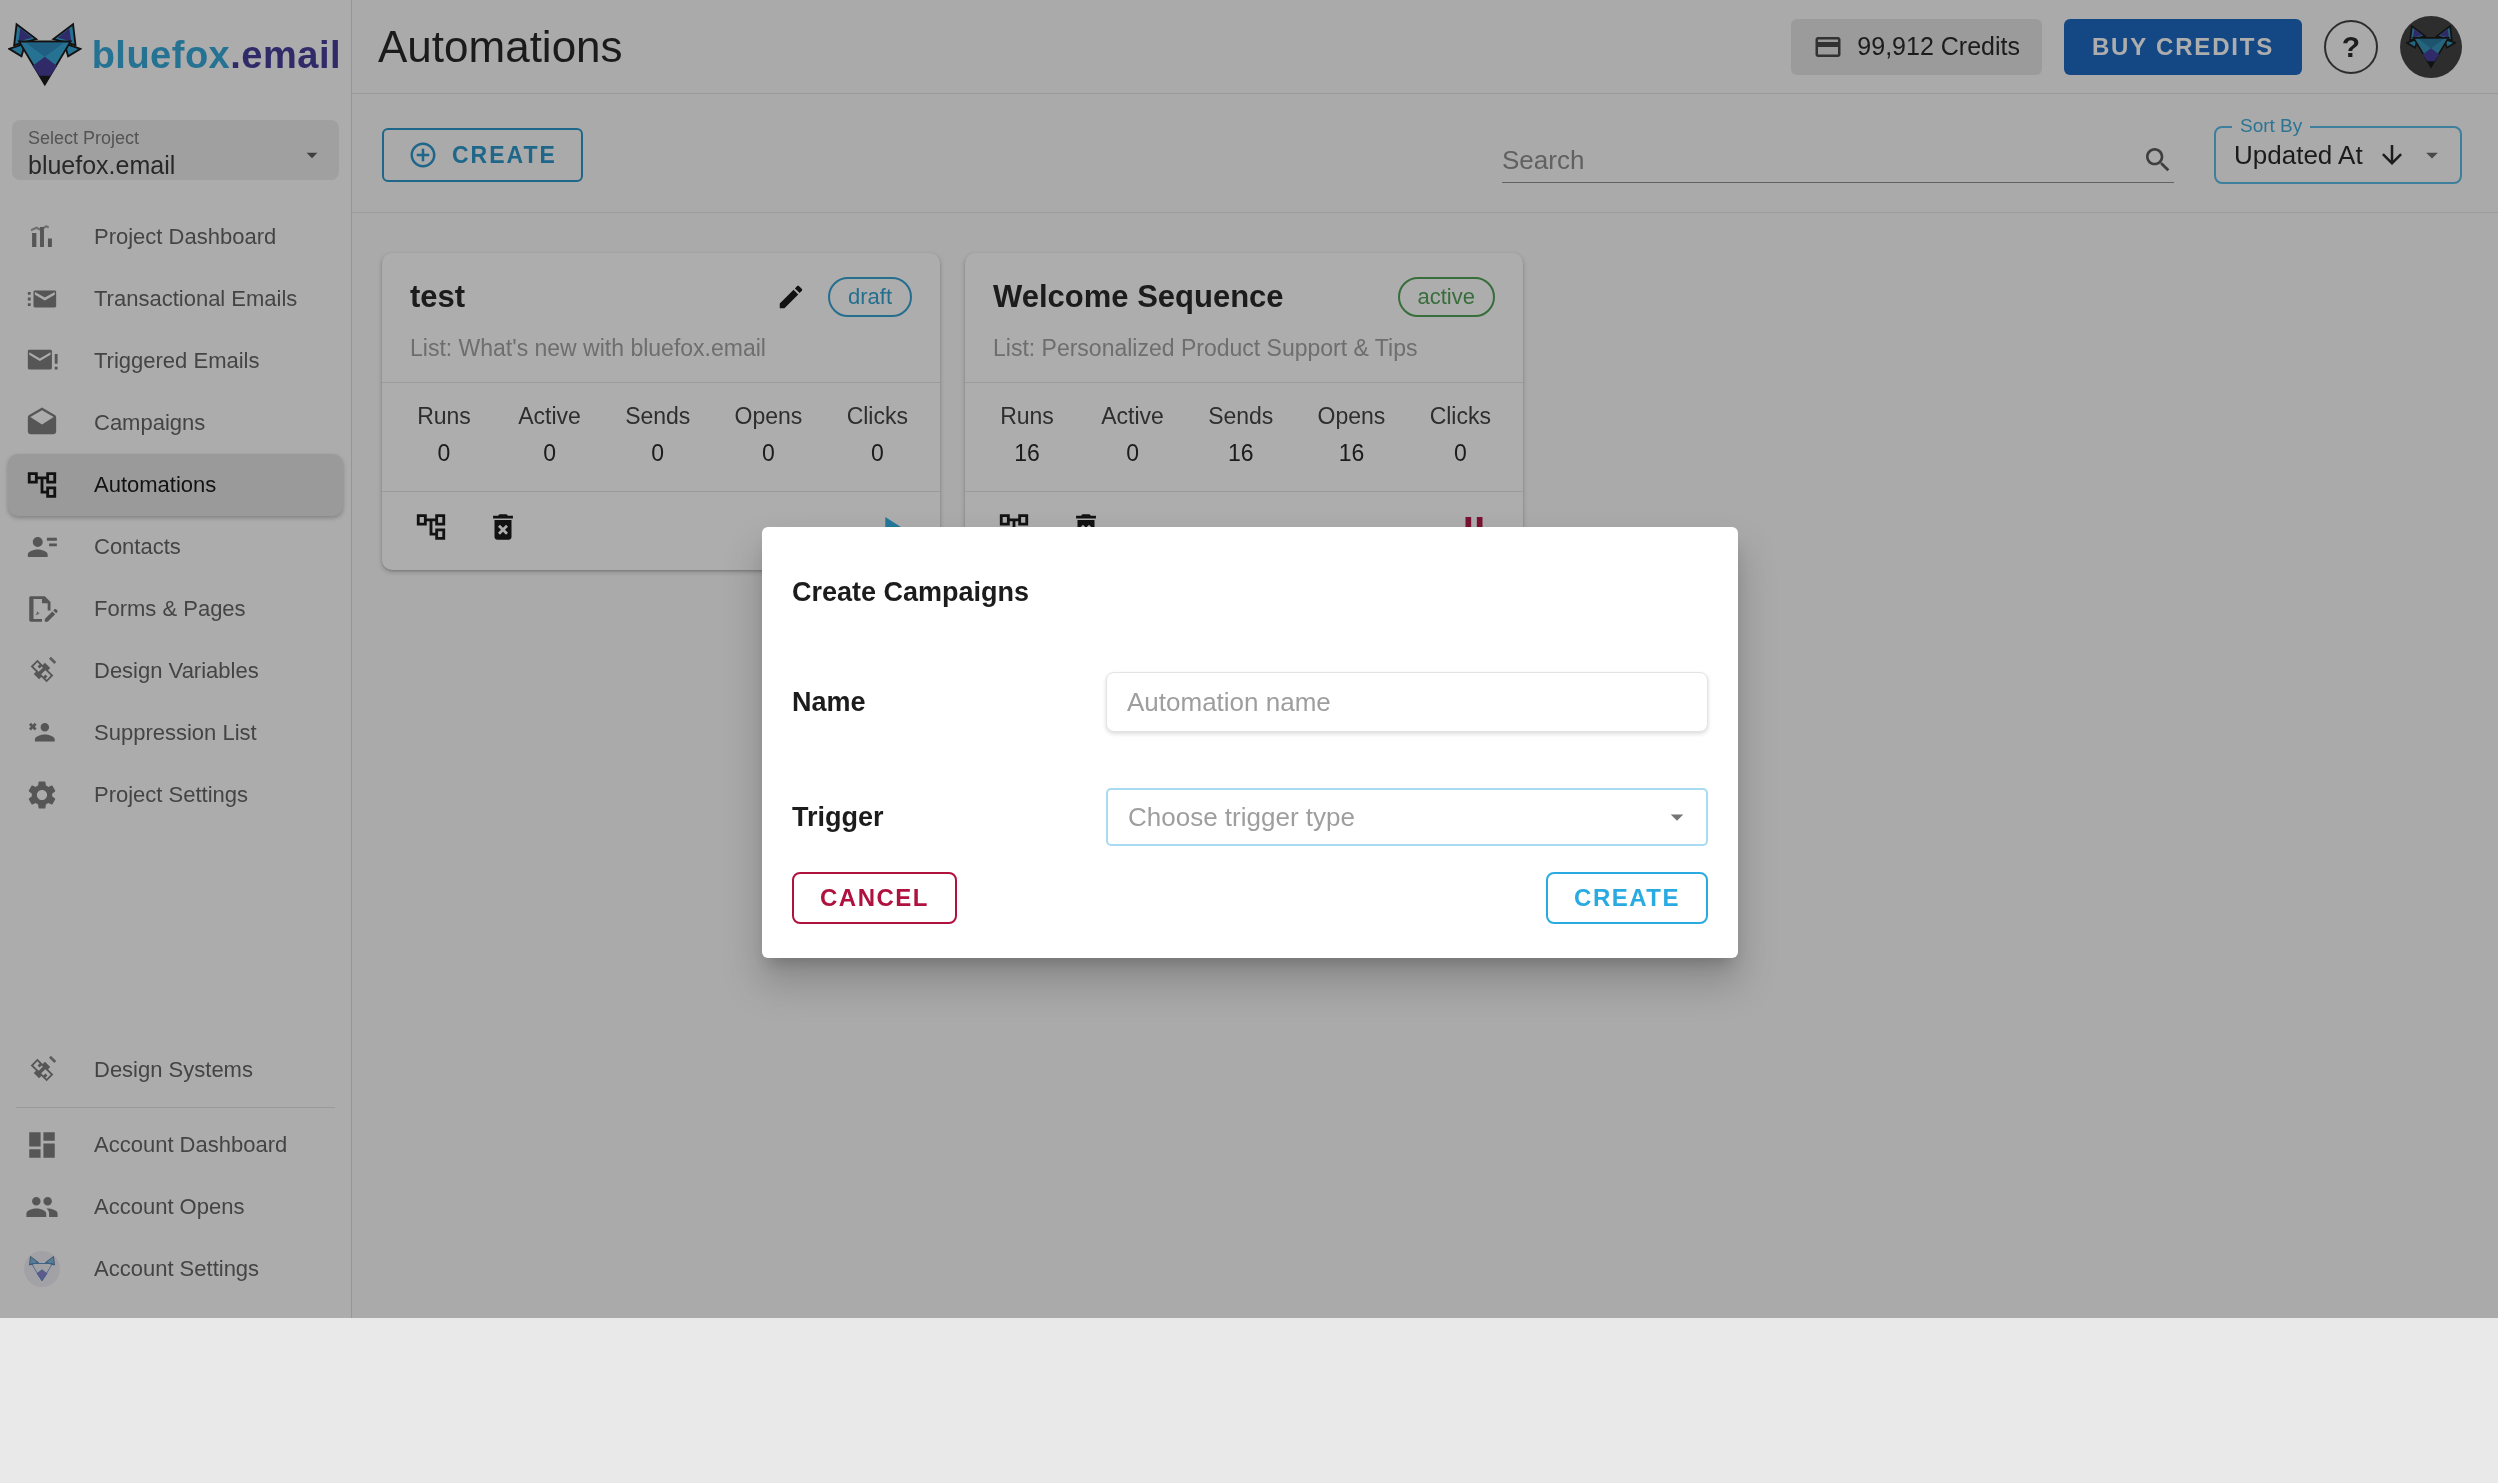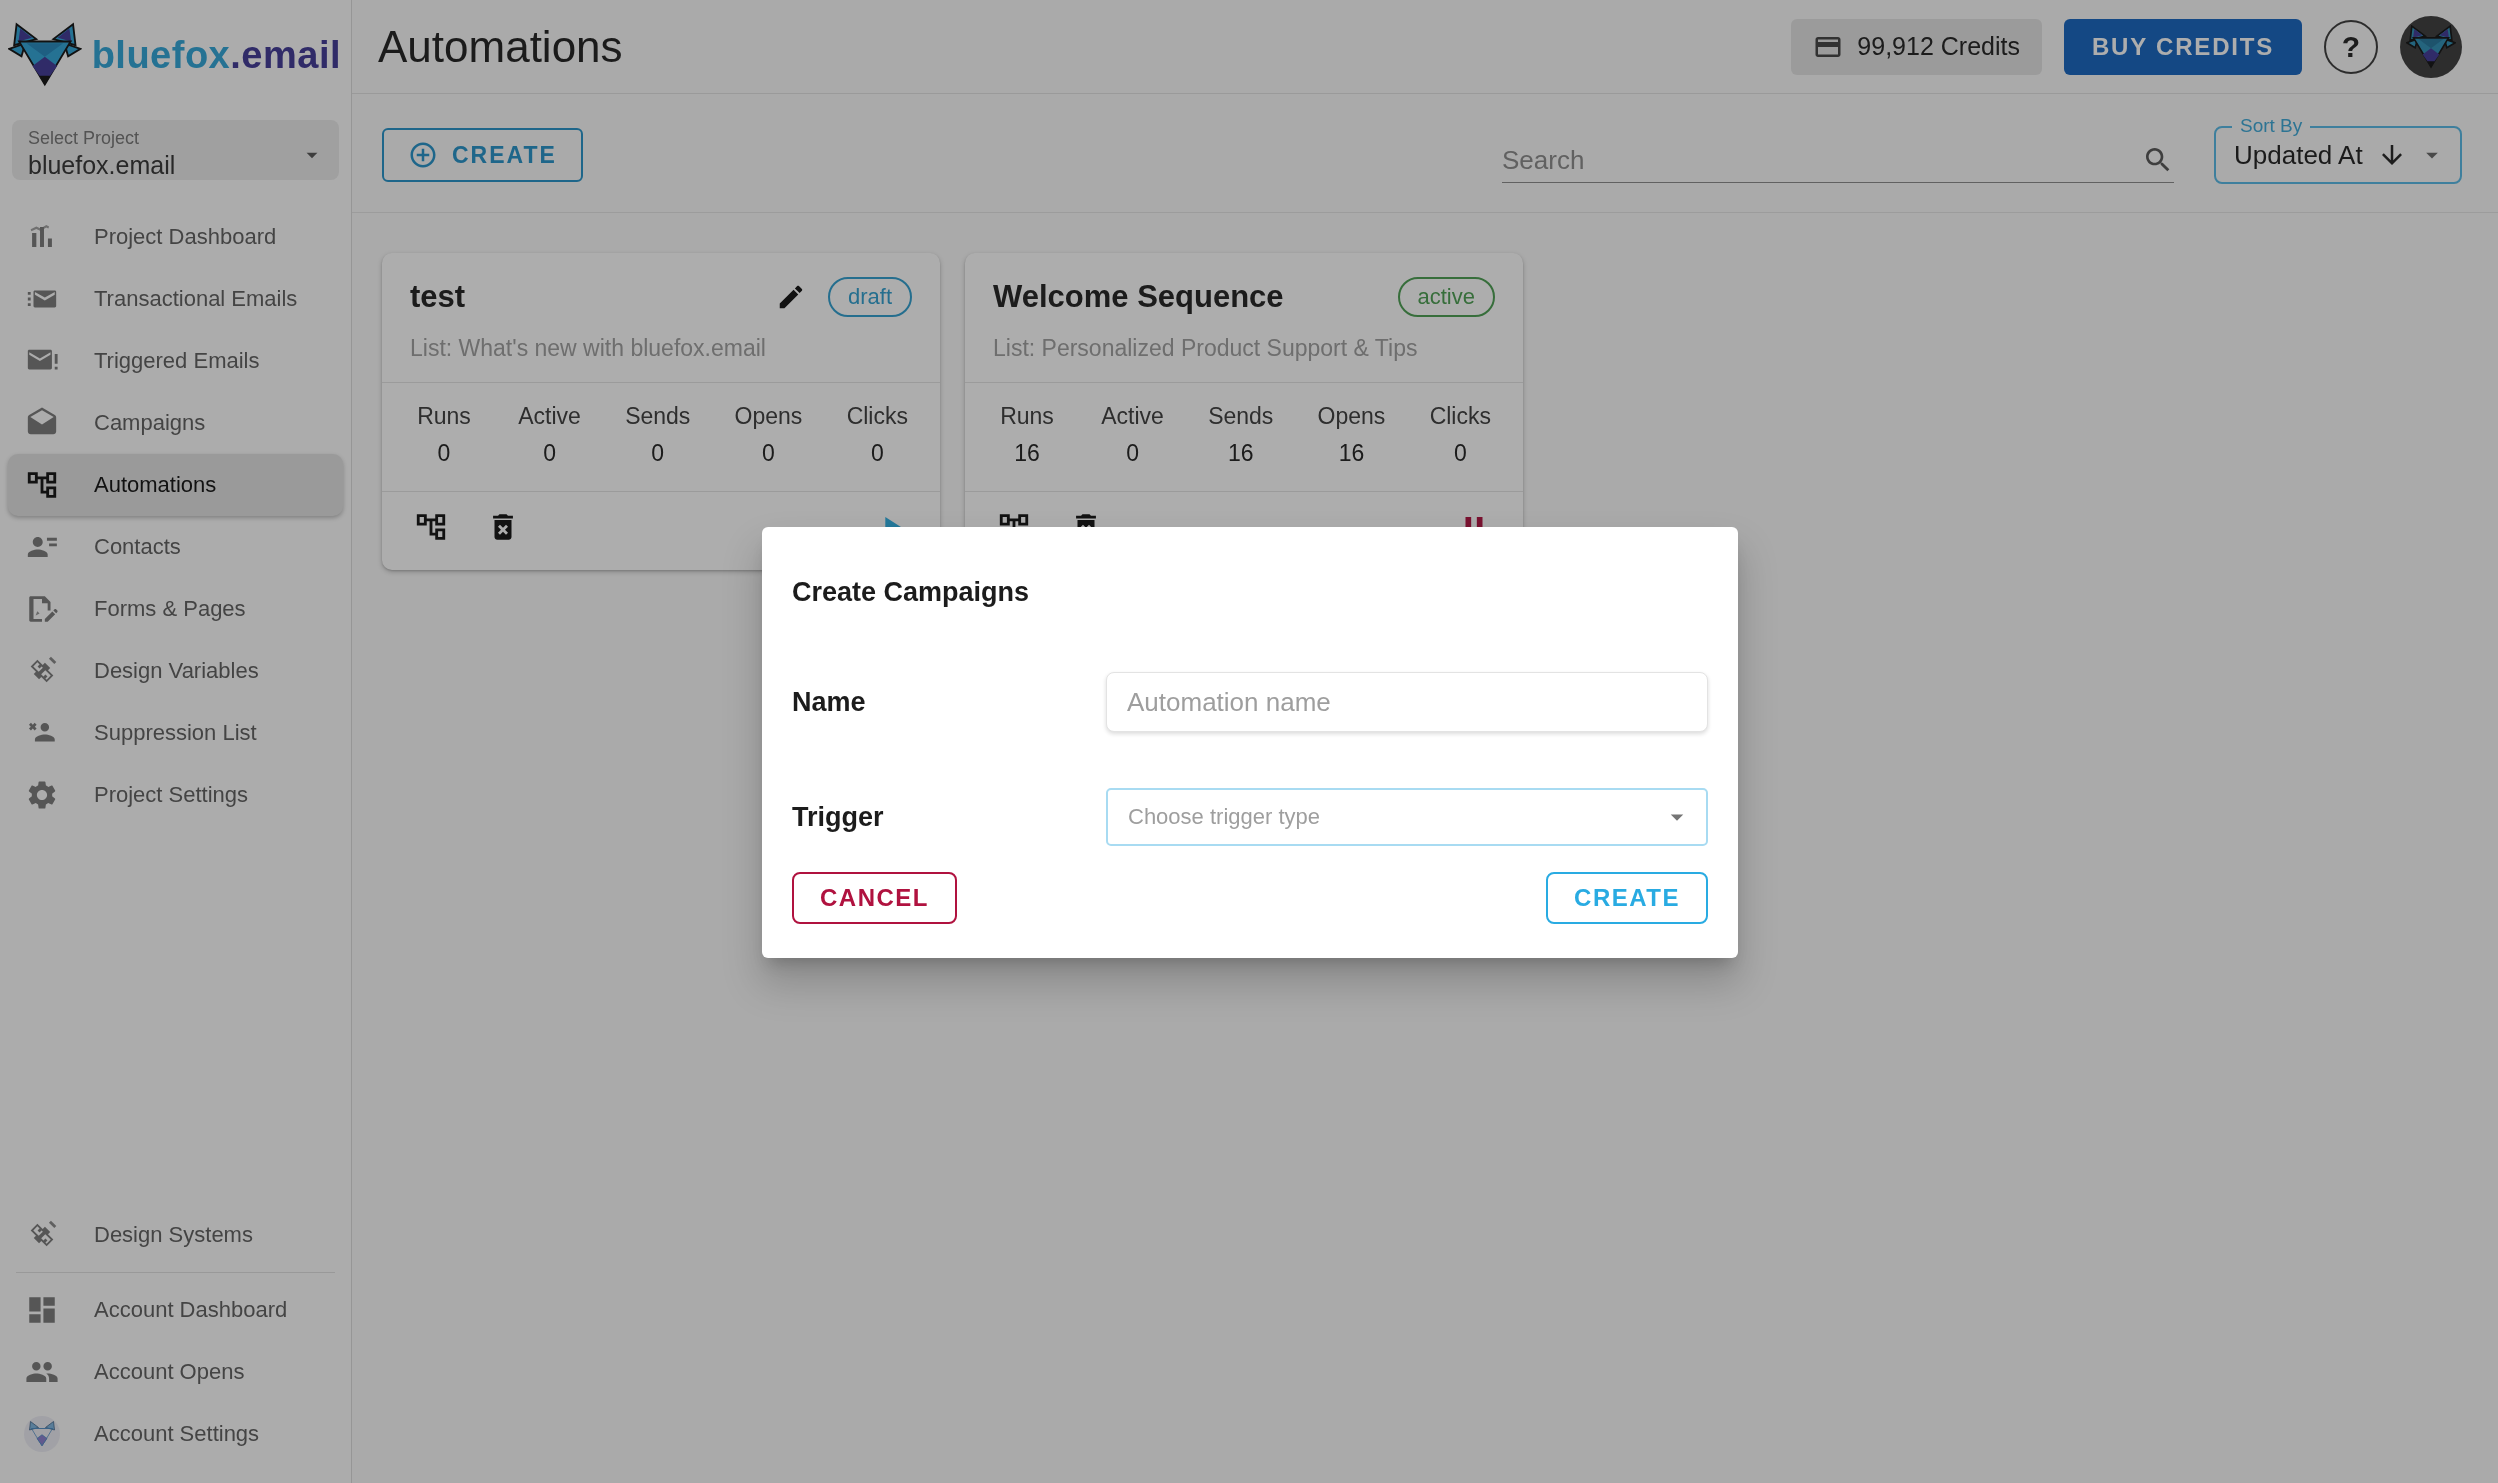--- a/index.html
+++ b/index.html
@@ -1,18 +1,18 @@
 <!DOCTYPE html>
 <html><head>
 <meta charset="utf-8">
 <style>
   * { margin:0; padding:0; box-sizing:border-box; }
   html,body { width:2498px; height:1483px; }
   body { font-family:"Liberation Sans", sans-serif; background:#e9e9e9; }
-  .screen { position:relative; width:2498px; height:1483px; background:#fafafa; overflow:hidden; display:flex; }
+  .screen { position:relative; width:2498px; height:1318px; background:#fafafa; overflow:hidden; display:flex; }
 
   
   .sidebar { width:352px; min-width:352px; height:100%; background:#fdfdfd; border-right:1px solid #dcdcdc; display:flex; flex-direction:column; padding:10px 0 18px 0; }
   .logo { display:flex; align-items:center; gap:10px; padding:8px 10px 14px 8px; }
   .logo-fox { width:86px; height:74px; }
   .logo-text { font-size:38px; font-weight:bold; letter-spacing:0.5px; }
   .logo-text .b1 { color:#2fa5d8; }
   .logo-text .b2 { color:#3f3896; }
   .project-select { margin:14px 12px 26px 12px; background:#ececec; border-radius:8px; padding:8px 16px; position:relative; cursor:pointer; height:60px; }
   .project-select .ps-label { font-size:18px; color:#757575; }
@@ -88,21 +88,21 @@
   .scrim { position:absolute; inset:0; background:rgba(20,20,20,0.35); z-index:50; }
   .modal { position:absolute; left:762px; top:527px; width:976px; height:431px; background:#fff; border-radius:6px; z-index:60; box-shadow:0 11px 15px -7px rgba(0,0,0,.2), 0 24px 38px 3px rgba(0,0,0,.18); padding:28px 30px; display:flex; flex-direction:column; }
   .modal-title { font-size:27px; font-weight:bold; color:#1c1c1c; margin:22px 0 0 0; }
   .modal-row { display:flex; align-items:center; }
   .modal-row.name-row { margin-top:64px; }
   .modal-row.trigger-row { margin-top:56px; }
   .field-label { width:314px; font-size:27px; font-weight:bold; color:#1c1c1c; }
   .name-input { flex:1; height:60px; border:1px solid #e3e3e3; border-radius:8px; box-shadow:0 2px 4px rgba(0,0,0,0.14); font-family:inherit; font-size:26px; color:#333; padding:0 20px; outline:none; }
   .name-input::placeholder { color:#9e9e9e; }
   .trigger-select { flex:1; height:58px; border:2px solid #a8dbf2; border-radius:5px; display:flex; align-items:center; padding:0 14px 0 20px; cursor:pointer; background:#fff; }
-  .trigger-select .tr-placeholder { font-size:22px; color:#9e9e9e; }
+  .trigger-select .tr-placeholder { font-size:26px; color:#9e9e9e; }
   .trigger-select svg { width:30px; height:30px; fill:#757575; margin-left:auto; }
   .modal-actions { display:flex; align-items:center; margin-top:26px; }
   .cancel-btn { height:52px; padding:0 26px; background:#fff; border:2px solid #b0123f; border-radius:8px; color:#b0123f; font-family:inherit; font-size:24px; font-weight:bold; letter-spacing:1.5px; cursor:pointer; }
   .create-modal-btn { margin-left:auto; height:52px; padding:0 26px; background:#fff; border:2px solid #29abe2; border-radius:8px; color:#29abe2; font-family:inherit; font-size:24px; font-weight:bold; letter-spacing:1.5px; cursor:pointer; }
 </style>
 </head>
 <body>
 
 <div class="screen">
 

